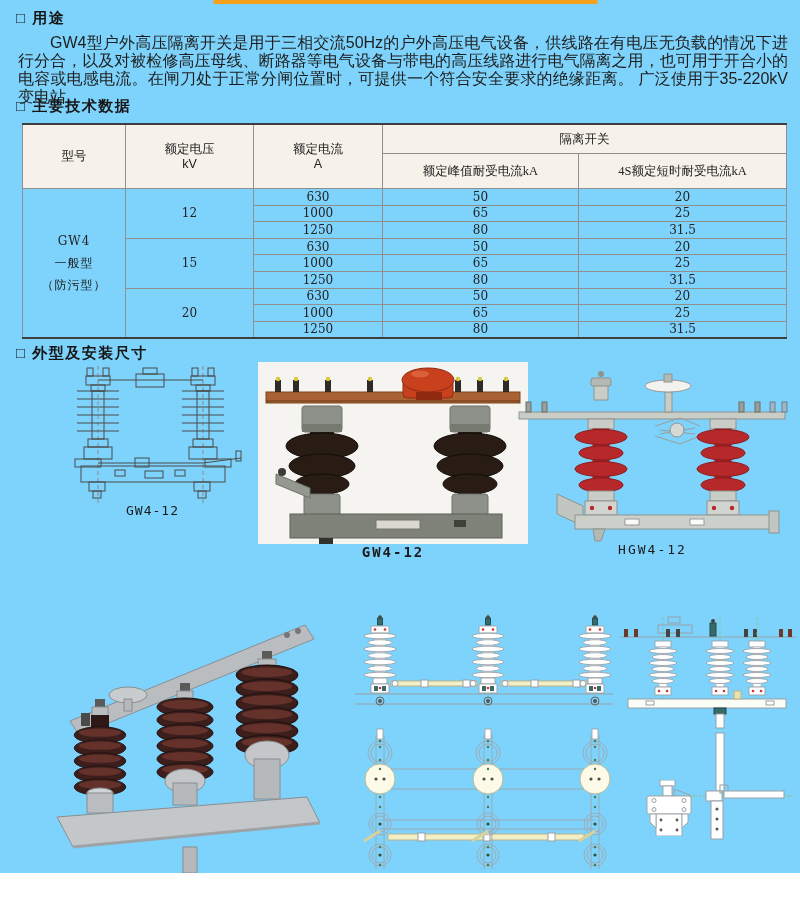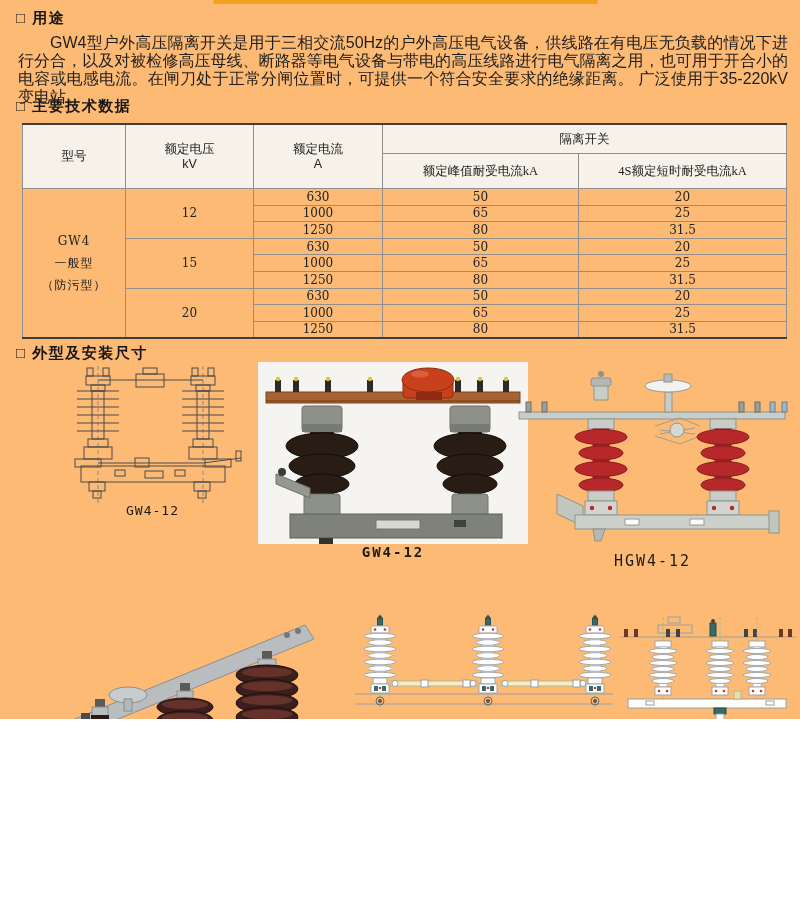--- a/index.html
+++ b/index.html
@@ -1,16 +1,16 @@
 <!DOCTYPE html>
 <html><head>
 <meta charset="utf-8">
 <style>
   html,body{margin:0;padding:0;background:#ffffff;}
-  .page{position:relative;width:800px;height:719px;background:#fdba74;overflow:hidden;
+  .page{position:relative;width:800px;height:873px;background:#7dd3fc;overflow:hidden;
         font-family:"Liberation Sans",sans-serif;color:#222;}
   .top-bar{position:absolute;left:213px;top:0;width:385px;height:4px;background:#F6A11C;border-radius:3px;}
   .sec-heading{position:absolute;left:16px;font-size:15px;font-weight:bold;color:#161616;letter-spacing:1.5px;}
   #h-usage{top:9px;}
   #h-tech{top:97px;}
   #h-outline{top:344px;}
   .paragraph{position:absolute;left:18px;top:34px;width:770px;font-size:16px;line-height:18px;
              text-align:justify;text-indent:2em;color:#1e1e1e;}
   
   table.tech{position:absolute;left:22px;top:123px;width:764px;border-collapse:collapse;table-layout:fixed;
@@ -23,21 +23,21 @@
   table.tech tbody tr{height:16.6px;}
   table.tech td.num{font-family:"DejaVu Serif",serif;font-size:12px;}
   td.model-cell div{font-size:12px;line-height:22px;letter-spacing:1px;}
   td.model-cell div:first-child{font-family:"DejaVu Serif",serif;}
   .unit2{line-height:15px;}
   
   .fig{position:absolute;}
   .fig-caption{position:absolute;font-family:"DejaVu Sans Mono",monospace;color:#1b1b1b;text-align:center;}
   #cap-drawing{left:55px;top:503px;width:195px;font-size:13px;letter-spacing:1px;}
   #cap-photo-mid{left:258px;top:544px;width:270px;font-size:14px;font-weight:bold;letter-spacing:2px;}
-  #cap-photo-right{left:505px;top:542px;width:295px;font-size:15px;letter-spacing:2px;margin-top:10px;}
+  #cap-photo-right{left:505px;top:542px;width:295px;font-size:13px;letter-spacing:2px;}
   #cap-bottom{left:300px;top:886px;width:290px;font-size:19px;letter-spacing:3px;}
 </style>
 </head>
 <body>
 
 <div class="page">
 
   <div class="top-bar"></div>
 
   <div class="sec-heading" id="h-usage">□ 用途</div>

